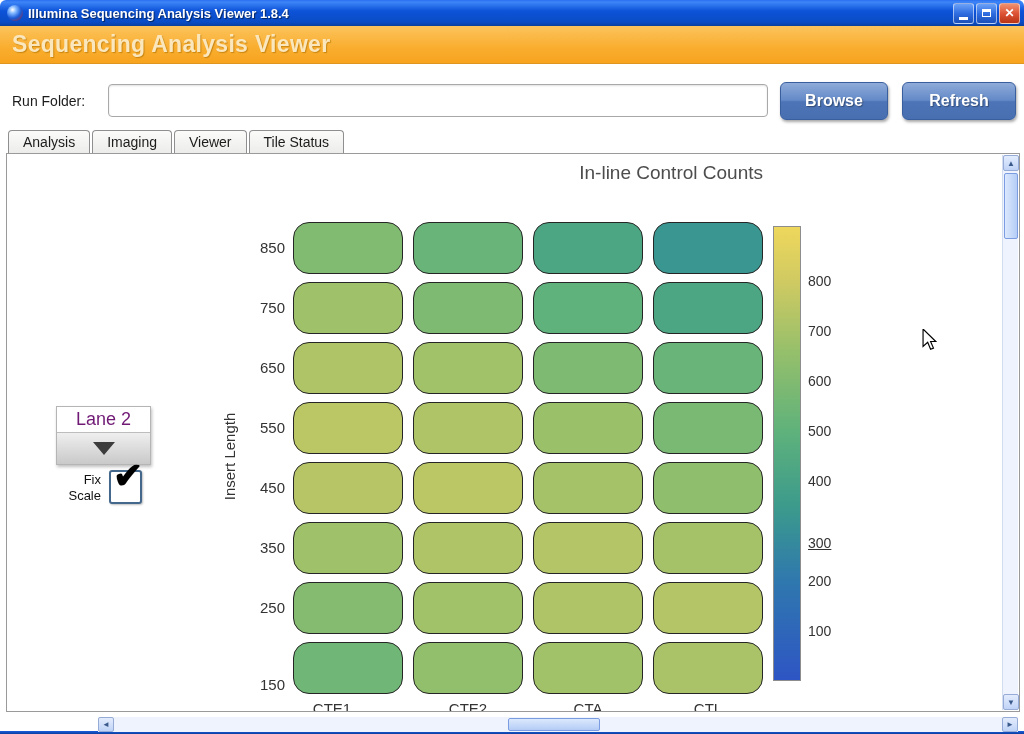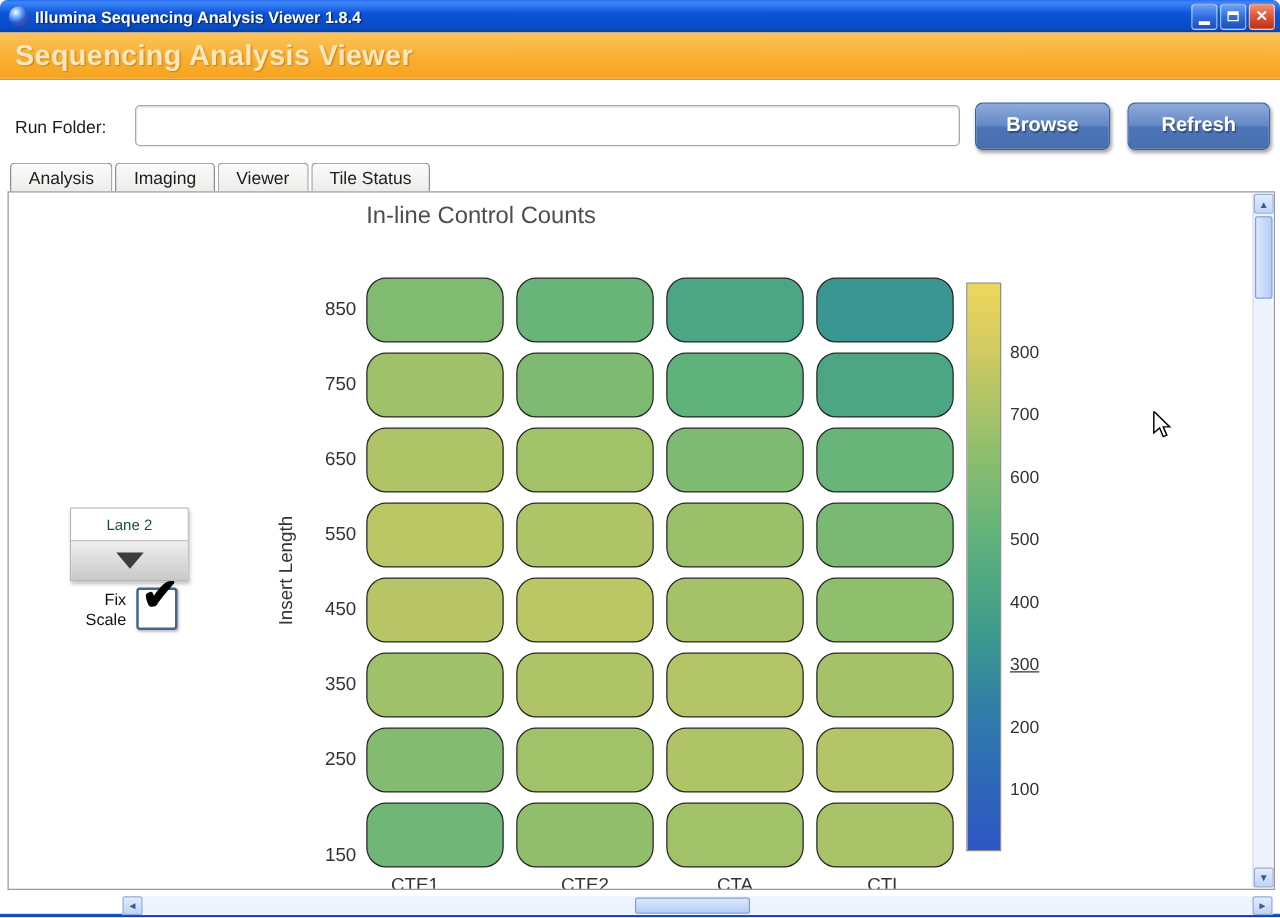--- a/index.html
+++ b/index.html
@@ -45,35 +45,35 @@
   .tabstrip { position:absolute; left:8px; top:126px; height:27px; display:flex; align-items:flex-end; z-index:3; }
   .tab { height:23px; padding:3px 14px 0 14px; margin-right:2px; font-size:14px; color:#1c1c1c;
     background:linear-gradient(to bottom,#fbfbfa,#ececea); border:1px solid #8f8f8f; border-bottom:none;
     border-radius:4px 4px 0 0; cursor:pointer; white-space:nowrap; }
   .tab.active { height:27px; padding-top:5px; background:#ffffff; position:relative; z-index:4;
     margin-bottom:-1px; font-size:14px; }
 
   
   .panel { position:absolute; left:6px; top:153px; width:1014px; height:559px; background:#fff;
     border:1px solid #9a9a9a; overflow:hidden; z-index:2; }
-  .chart-title { position:absolute; left:286px; top:8px; width:470px; text-align:left;
+  .chart-title { position:absolute; left:286px; top:8px; width:470px; text-align:right;
     font-size:19px; color:#4d4d4d; }
   .cell { position:absolute; width:110px; height:52px; border:1px solid #262626; border-radius:16px; }
   .rowlabel { position:absolute; left:206px; width:72px; text-align:right; font-size:15px; color:#333; }
   .collabel { position:absolute; top:546px; width:110px; text-align:center; font-size:15px; color:#333; }
   .ylabel { position:absolute; left:162px; top:294px; width:120px; text-align:center; font-size:15px; color:#333;
     transform:rotate(-90deg); transform-origin:center; }
   .colorbar { position:absolute; left:766px; top:72px; width:28px; height:455px; border:1px solid #8d8d8d; }
   .cb-tick { position:absolute; left:801px; width:46px; font-size:14px; color:#333; }
 
   
   .lane-combo { position:absolute; left:49px; top:252px; width:95px; height:59px;
     border:1px solid #b5b5b5; box-shadow:1px 2px 3px rgba(0,0,0,.25); background:#fff; cursor:pointer; }
   .lane-value { height:25px; display:flex; align-items:center; justify-content:center;
-    font-size:12px; color:#14532d; background:#fff; }
+    font-size:18px; color:#701a75; background:#fff; }
   .lane-button { height:32px; background:linear-gradient(to bottom,#efefef 0%,#d8d8d8 60%,#c9c9c9 100%);
     border-top:1px solid #bdbdbd; display:flex; align-items:center; justify-content:center; cursor:pointer; }
   .lane-arrow { width:0; height:0; border-left:11px solid transparent; border-right:11px solid transparent;
     border-top:13px solid #3c3c3c; }
   .fix-label { position:absolute; left:46px; top:318px; width:48px; text-align:right;
     font-size:13px; color:#111; line-height:16px; }
   .fix-checkbox { position:absolute; left:102px; top:316px; width:33px; height:34px; background:#fff;
     border:2px solid #44688c; border-radius:3px; box-shadow:1px 1px 2px rgba(0,0,0,.25); cursor:pointer; }
   .checkmark { position:absolute; left:2px; top:-14px; font-size:36px; font-weight:bold; color:#000; line-height:1; }
 
@@ -205,21 +205,21 @@
       <div class="rowlabel" style="top: 475px; margin-top: 47px;">150</div>
       <div class="collabel" style="left: 270px;">CTE1</div>
       <div class="collabel" style="left: 406px;">CTE2</div>
       <div class="collabel" style="left: 526px;">CTA</div>
       <div class="collabel" style="left: 646px;">CTL</div>
       <div class="cb-tick" style="top: 119px;">800</div>
       <div class="cb-tick" style="top: 169px;">700</div>
       <div class="cb-tick" style="top: 219px;">600</div>
       <div class="cb-tick" style="top: 269px;">500</div>
       <div class="cb-tick" style="top: 319px;">400</div>
-      <div class="cb-tick" style="top: 369px; text-decoration: underline;">300</div>
+      <div class="cb-tick" style="top: 381px; text-decoration: underline;">300</div>
       <div class="cb-tick" style="top: 419px;">200</div>
       <div class="cb-tick" style="top: 469px;">100</div>
     </div>
 
   <div class="hscroll">
     <div class="sbtn left"><span>◄</span></div>
     <div class="hthumb"></div>
     <div class="sbtn right"><span>►</span></div>
   </div>
 

